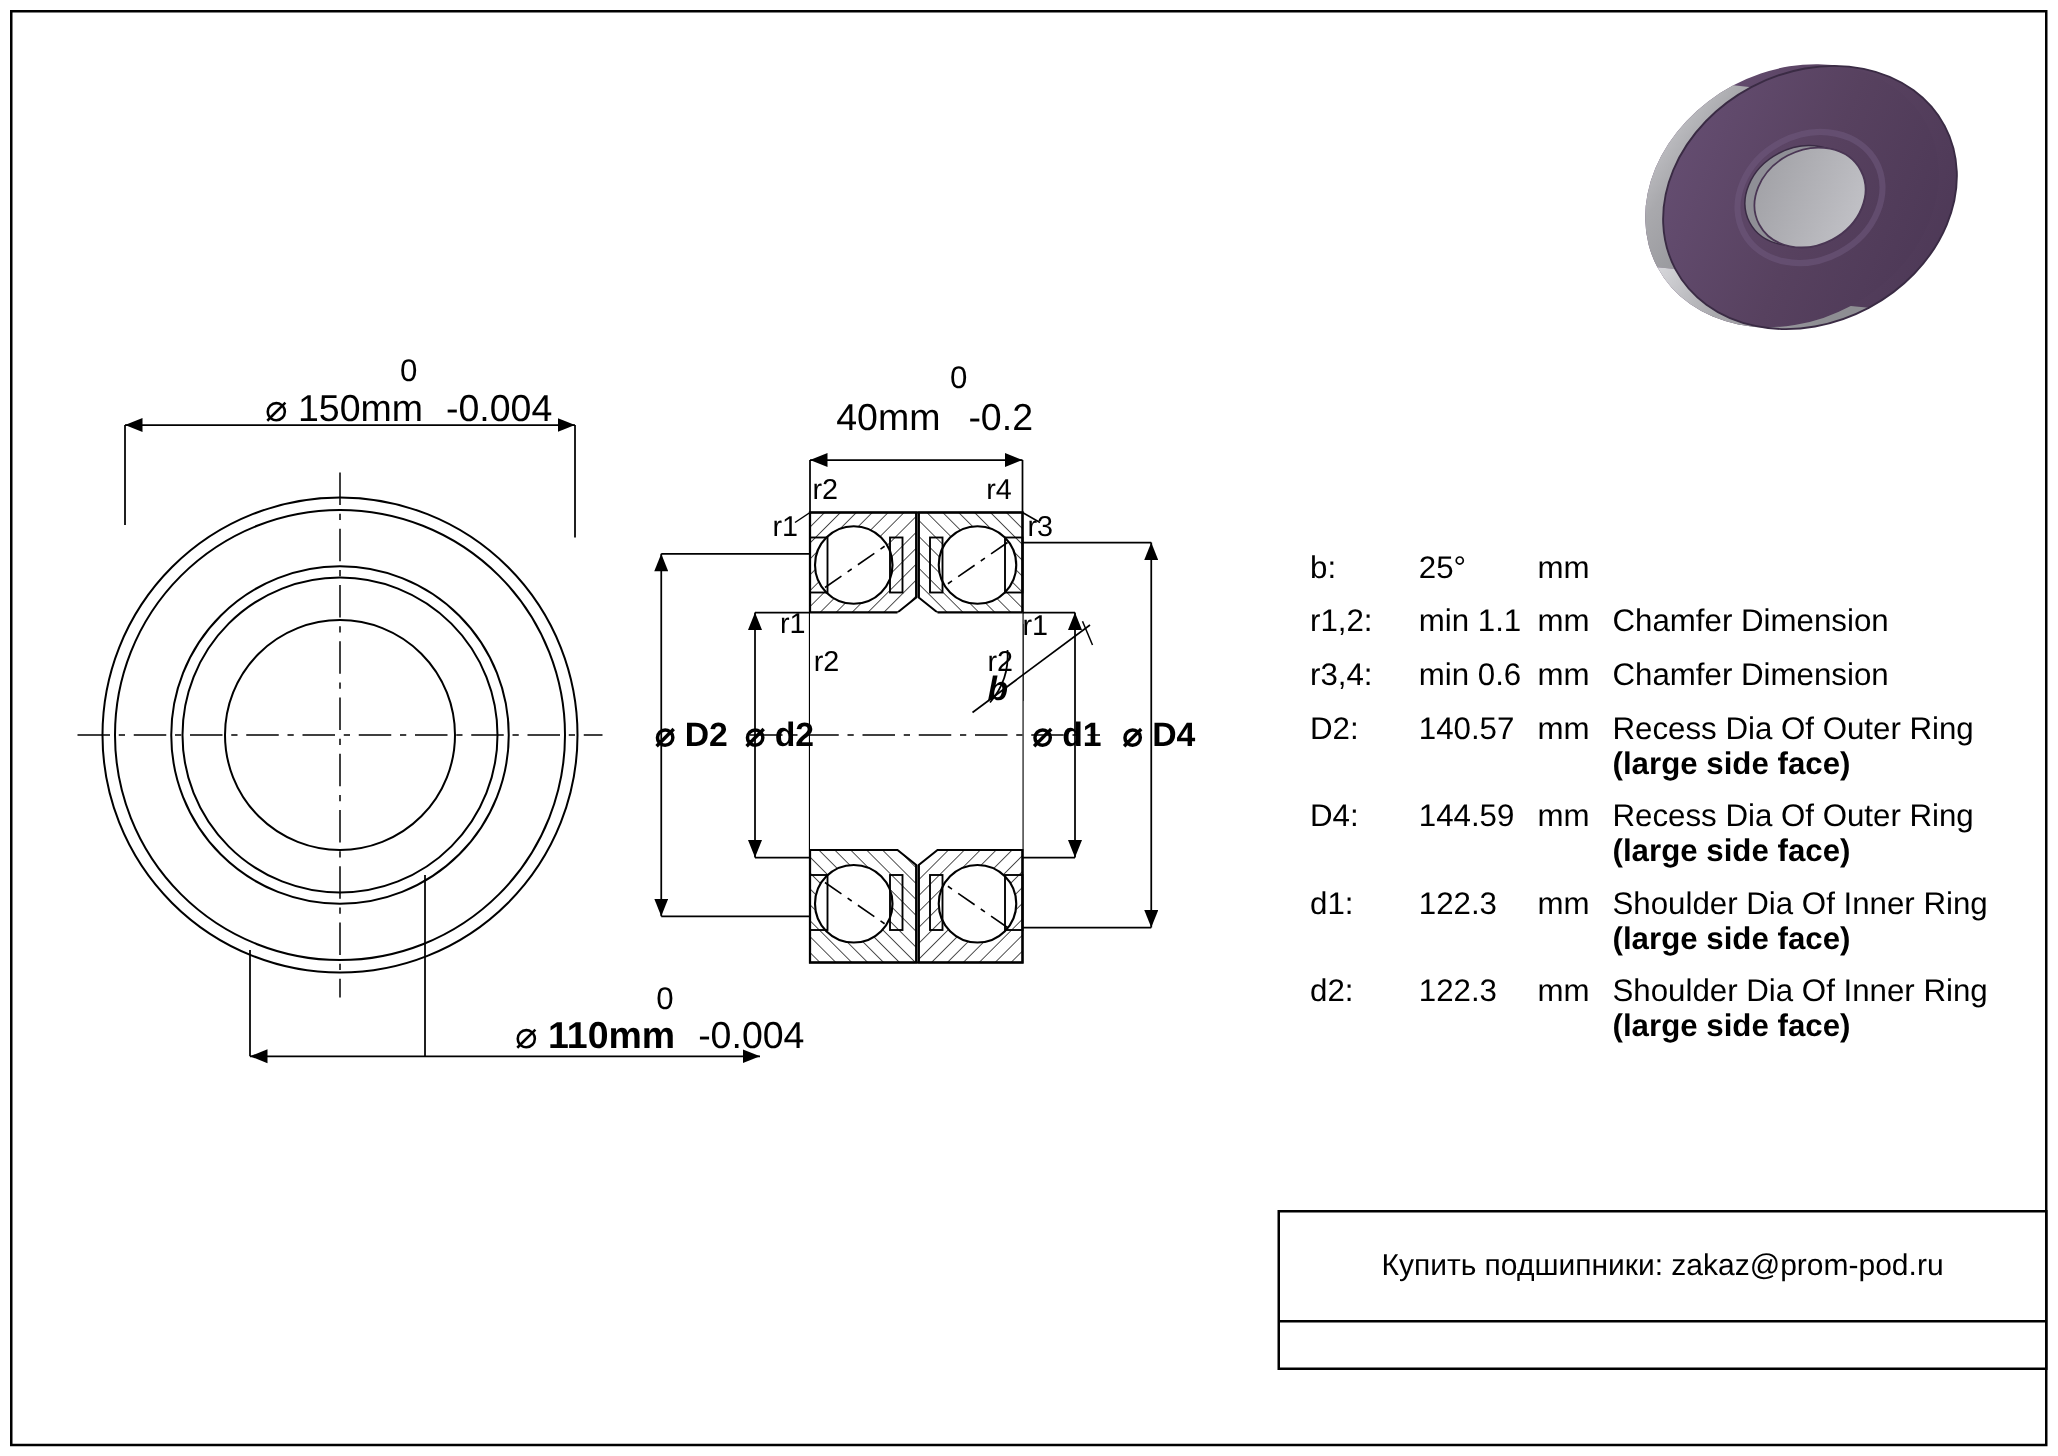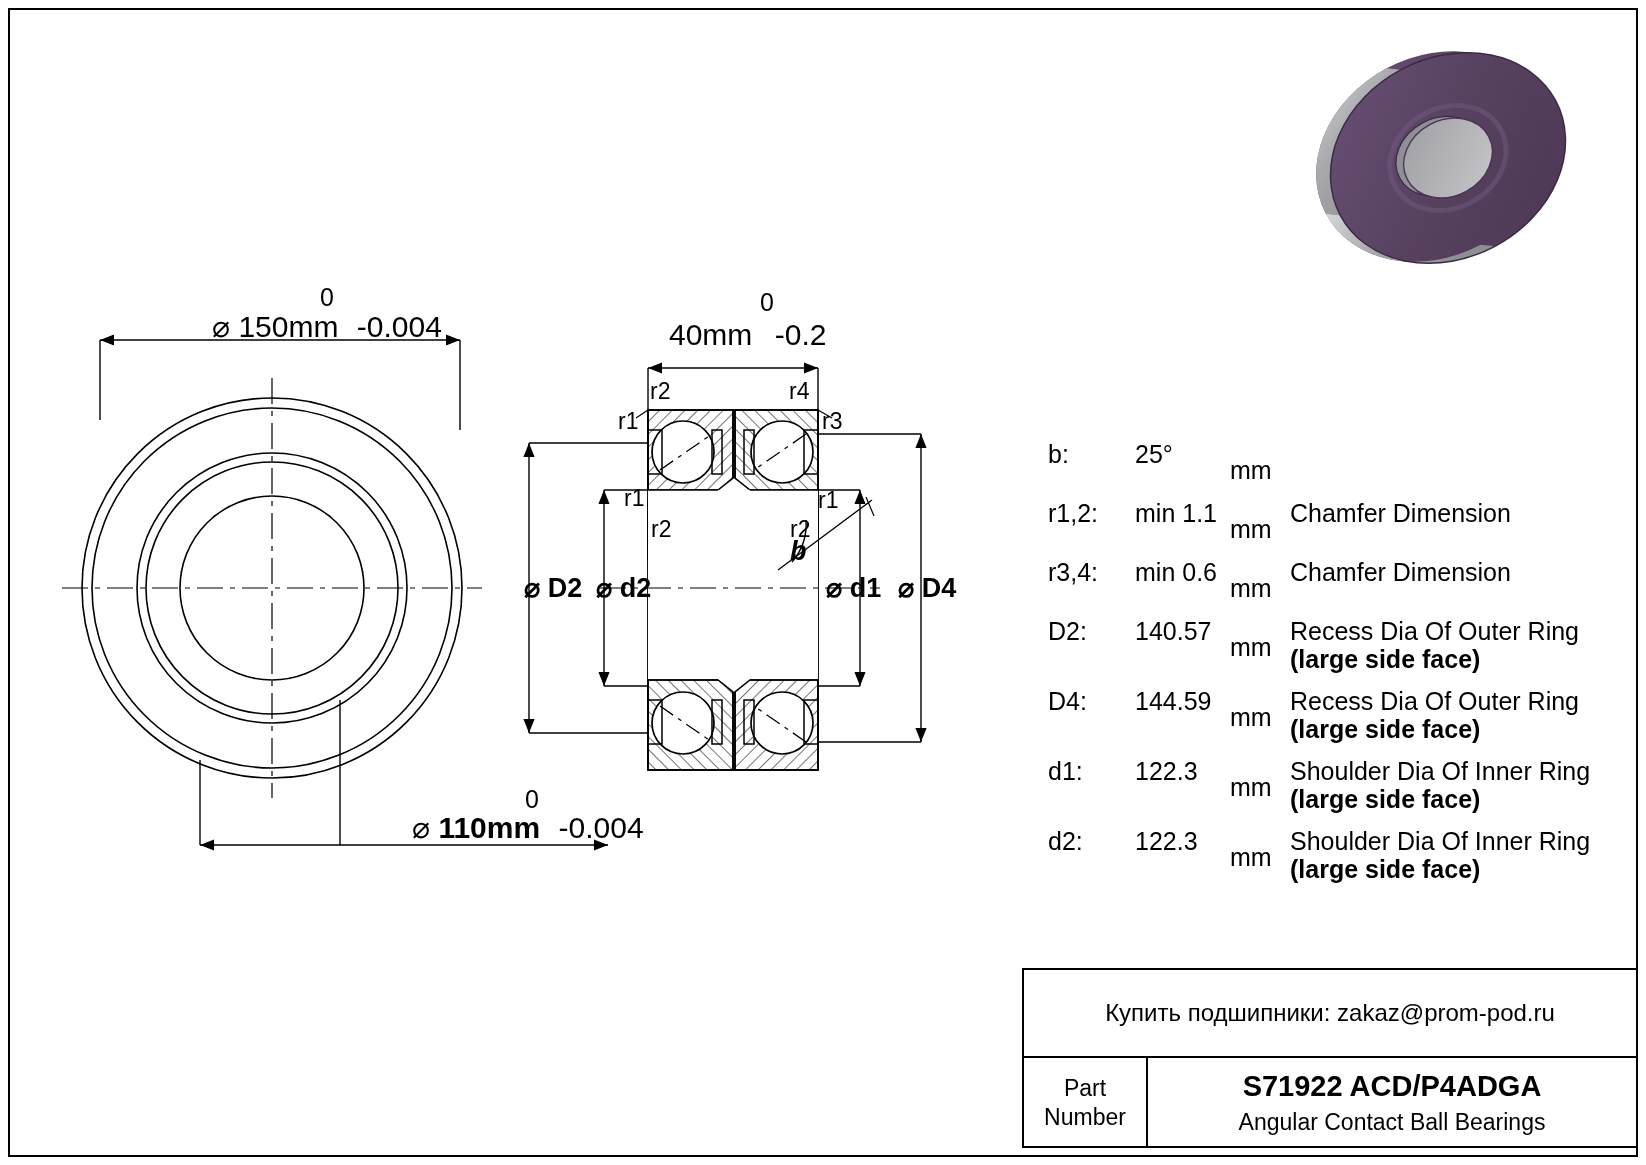--- a/index.html
+++ b/index.html
@@ -69,40 +69,39 @@
     box-sizing: border-box;
   }
   .spec-val {
     width: 95px;
     font-size: 25px;
     text-align: left;
   }
   .spec-unit {
     width: 60px;
     font-size: 25px;
-    margin-top: 16px;
   }
   .spec-desc {
     flex: 1;
     font-size: 25px;
     line-height: 1.12;
   }
   .spec-desc .sub {
     display: block;
     font-size: 25px;
     font-weight: bold;
   }
 
   
   .title-block {
     position: absolute;
     left: 1022px;
     top: 968px;
     width: 616px;
-    height: 180px;
+    height: 128px;
     border: 2px solid #000;
     box-sizing: border-box;
   }
   .tb-top {
     position: absolute;
     left: 0; top: 0;
     width: 100%;
     height: 88px;
     border-bottom: 2px solid #000;
     box-sizing: border-box;
@@ -427,25 +426,15 @@
         <span>Shoulder Dia Of Inner Ring</span>
         <span class="sub">(large side face)</span>
       </div>
     </div>
   </div>
 
   <div class="title-block">
     <div class="tb-top">
       <span class="tb-email">Купить подшипники: zakaz@prom-pod.ru</span>
     </div>
-    <div class="tb-bottom">
-      <div class="tb-label">
-        <span>Part</span>
-        <span>Number</span>
-      </div>
-      <div class="tb-part">
-        <div class="tb-part-number">S71922 ACD/P4ADGA</div>
-        <div class="tb-part-type">Angular Contact Ball Bearings</div>
-      </div>
-    </div>
   </div>
 
 </div>
 
 </body></html>

